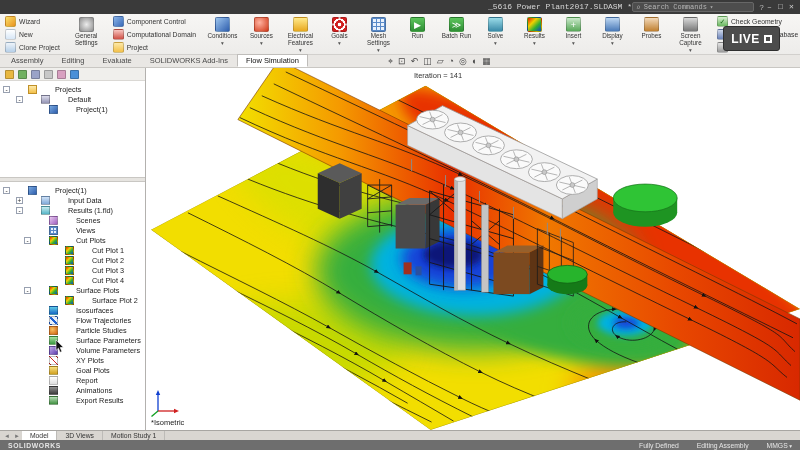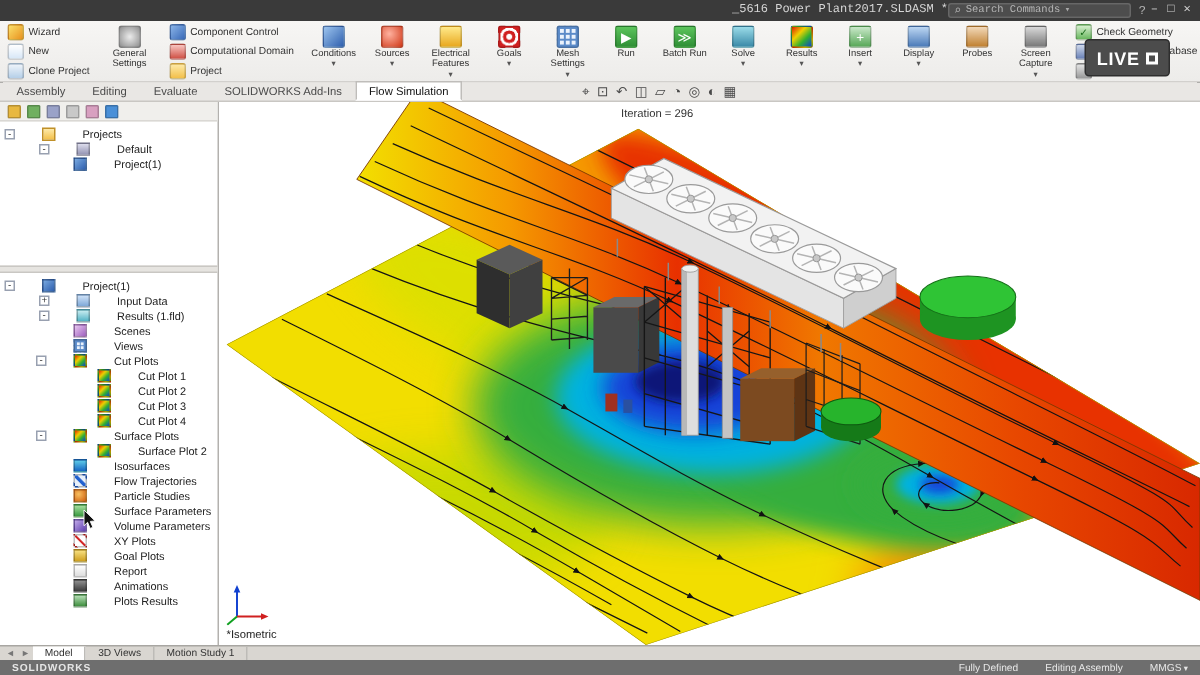--- a/index.html
+++ b/index.html
@@ -84,21 +84,21 @@
   .ptab[data-icon="configuration-manager"]{background:#9aa2c8;}
   .ptab[data-icon="dimxpert-manager"]{background:#c8c8c8;}
   .ptab[data-icon="display-manager"]{background:#d8a0c0;}
   .ptab[data-icon="flow-simulation-analysis"]{background:#4a90d8;}
   .tree{overflow:hidden;padding-top:3px;}
   .tree-top{height:96px;}
   .splitter{height:5px;background:#e6e4e0;border-top:1px solid #c9c7c3;border-bottom:1px solid #c9c7c3;}
   .tree-results{height:244px;}
   .trow{display:flex;align-items:center;gap:18px;height:10px;font-size:7.3px;color:#222;white-space:nowrap;cursor:default;}
   .trow[data-indent="0"]{padding-left:3px;}
-  .trow[data-indent="1"]{padding-left:26px;}
+  .trow[data-indent="1"]{padding-left:16px;}
   .trow[data-indent="2"]{padding-left:24px;}
   .trow[data-indent="3"]{padding-left:40px;}
   .expand{visibility:hidden;display:block;width:7px;height:7px;flex:none;border:1px solid #98a0b0;background:#fff;font-size:6.5px;line-height:5px;text-align:center;color:#333;}
   .expand[data-expand="minus"],.expand[data-expand="plus"]{visibility:visible;}
   .expand[data-expand="minus"]::before{content:"-";}
   .expand[data-expand="plus"]::before{content:"+";}
   .ticon{width:9px;height:9px;flex:none;border:1px solid rgba(0,0,0,.25);background:#9ab8d8;}
   .ticon[data-icon="folder"]{background:linear-gradient(#fde9a8,#f3c04a);border-color:#c09028;}
   .ticon[data-icon="config"]{background:linear-gradient(#dcdcec,#9494b4);}
   .ticon[data-icon="project"]{background:linear-gradient(135deg,#79a9e0,#2f5fae);}
@@ -517,21 +517,21 @@
 
         <div class="trow" data-indent="2">
           <span class="expand"></span>
           <span class="ticon" data-icon="animations"></span>
           <span class="tlabel">Animations</span>
         </div>
 
         <div class="trow" data-indent="2">
           <span class="expand"></span>
           <span class="ticon" data-icon="export-results"></span>
-          <span class="tlabel">Plots Results</span>
+          <span class="tlabel">Export Results</span>
         </div>
       </div>
     <svg id="cursor" width="10" height="14" viewBox="0 0 10 14">
       <path d="M1,0 L1,10.5 L3.4,8.2 L5.1,12.3 L6.9,11.5 L5.2,7.6 L8.4,7.3 Z" fill="#111" stroke="#fff" stroke-width="0.6"></path>
     </svg>
   </div>
 
   <div id="viewport">
     <svg class="scene" viewBox="0 0 655 365" preserveAspectRatio="none">
       <defs>
@@ -663,21 +663,21 @@
         <ellipse cx="500" cy="146" rx="32" ry="14" fill="#1e9422"></ellipse>
         <ellipse cx="500" cy="131" rx="32" ry="14" fill="#2fc435" stroke="#157018" stroke-width="0.7"></ellipse>
       </g>
       <g>
         <rect x="402" y="208" width="40" height="11" fill="#157a18"></rect>
         <ellipse cx="422" cy="219" rx="20" ry="9" fill="#157a18"></ellipse>
         <ellipse cx="422" cy="208" rx="20" ry="9" fill="#27b42c" stroke="#0e5a10" stroke-width="0.7"></ellipse>
       </g>
     </svg>
 
-    <div class="iteration">Iteration = 296</div>
+    <div class="iteration">Iteration = 141</div>
     <svg class="triad" width="34" height="30" viewBox="0 0 34 30">
       <path d="M9,24 L9,6" stroke="#1040d0" stroke-width="1.3"></path>
         <path d="M9,3 L6.8,8 L11.2,8 Z" fill="#1040d0"></path>
       <path d="M9,24 L27,24" stroke="#d02020" stroke-width="1.3"></path>
         <path d="M30,24 L25,21.8 L25,26.2 Z" fill="#d02020"></path>
       <path d="M9,24 L2.5,29.5" stroke="#10a020" stroke-width="1.3"></path>
     </svg>
     <div class="view-label">*Isometric</div>
   </div>
 

